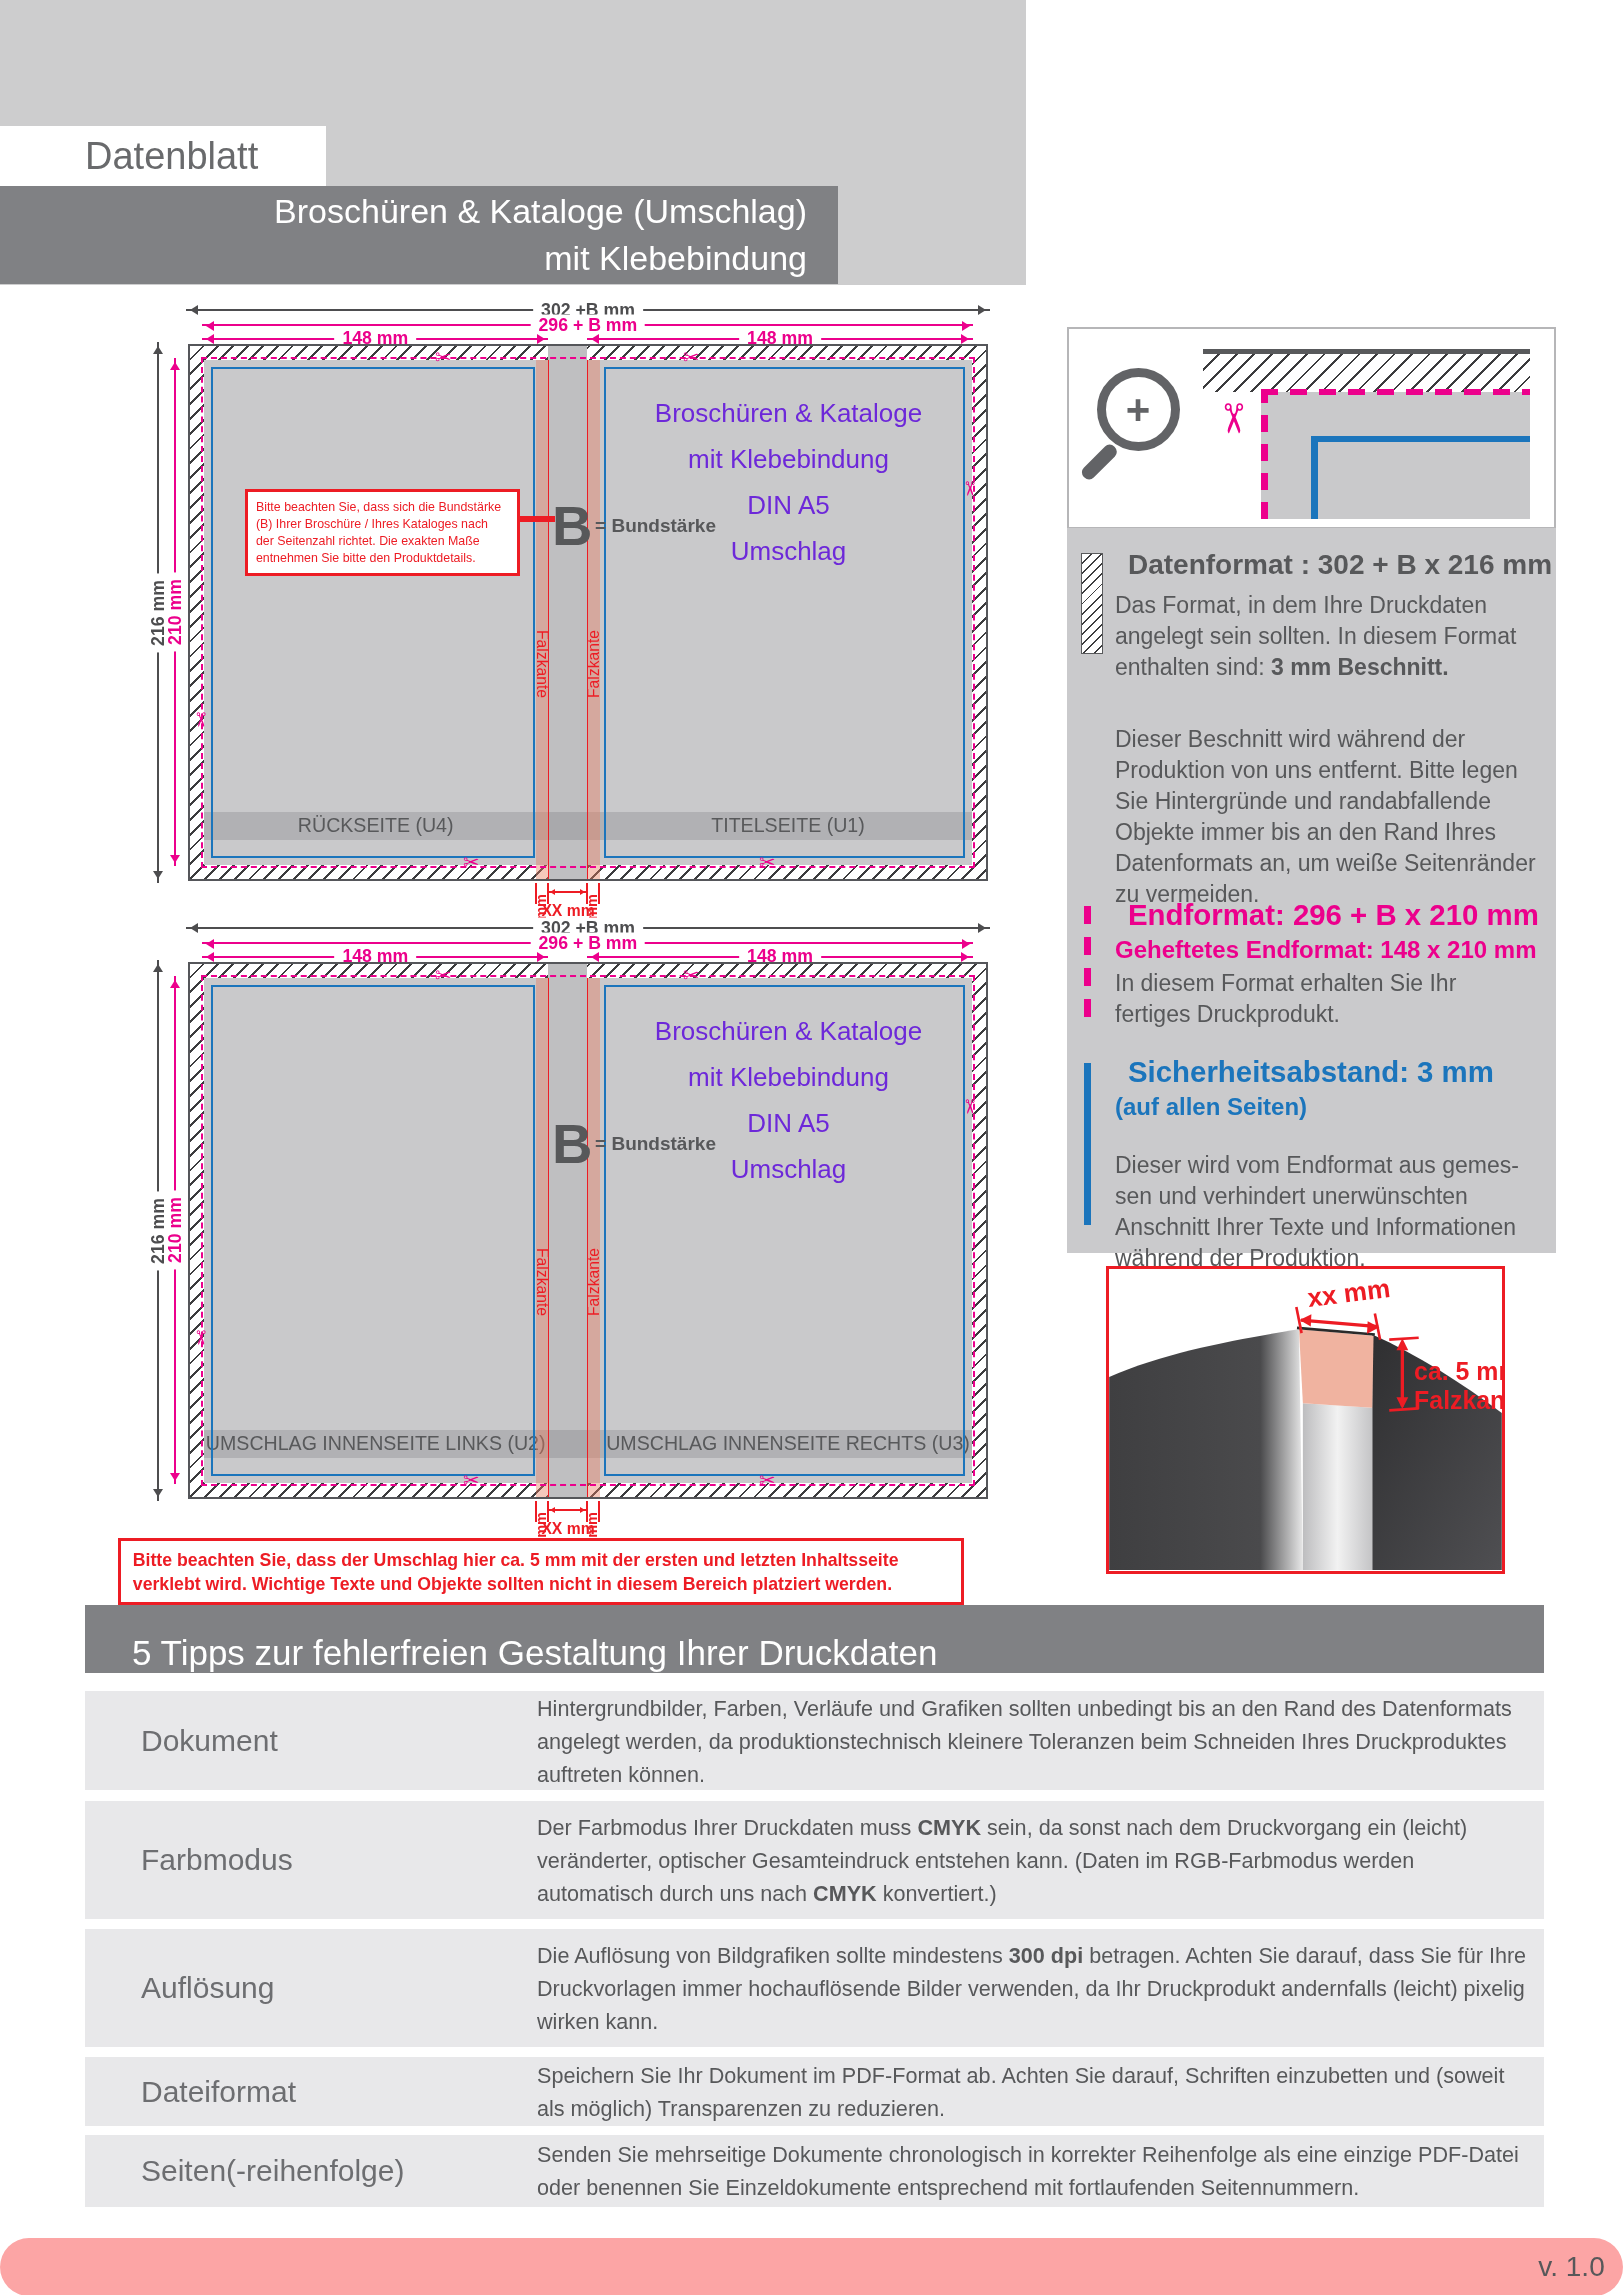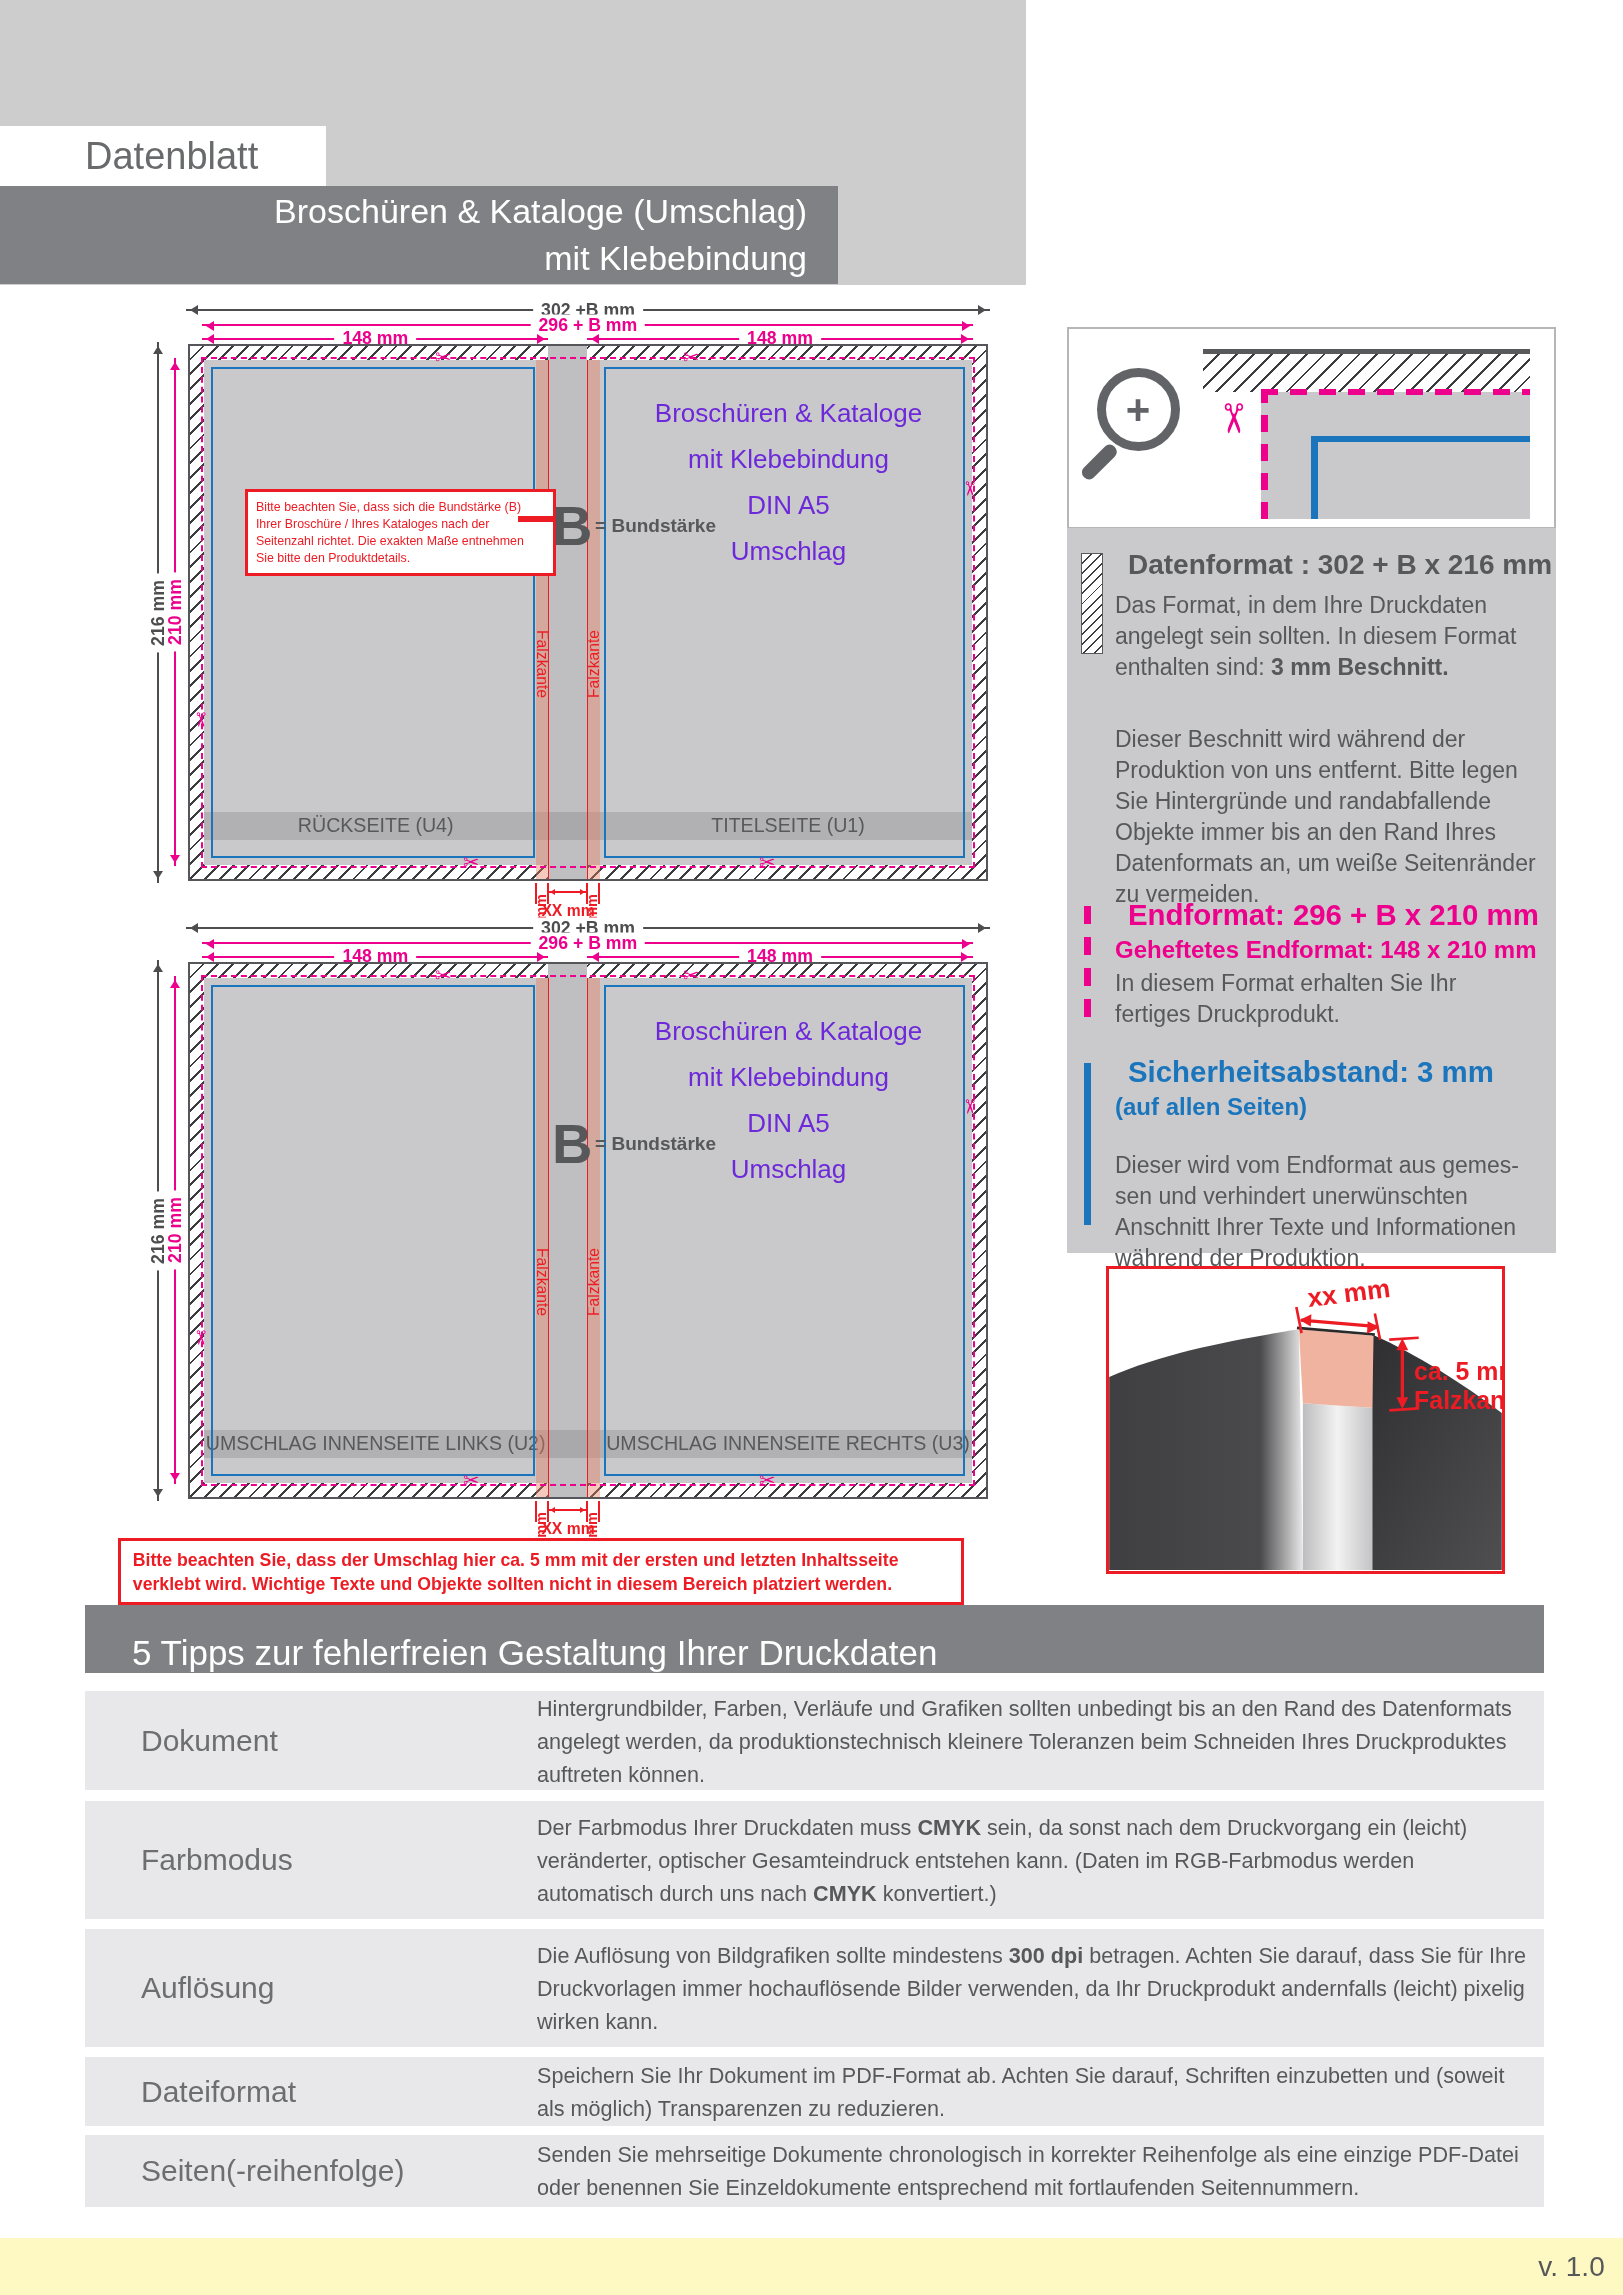--- a/index.html
+++ b/index.html
@@ -33,21 +33,21 @@
   .fold-label{position:absolute;left:50%;top:304px;transform:translate(-50%,-50%) rotate(-90deg);
       white-space:nowrap;color:#ed1c24;font-size:15.7px;}
   .strip.L .fold-label{transform:translate(-50%,-50%) rotate(90deg);}
   .bluebox{position:absolute;top:23px;bottom:23px;border:2px solid #1b75bc;}
   .dashedbox{position:absolute;inset:13px;border:2px dashed #ec008c;}
   .watermark{position:absolute;left:416px;width:369px;top:46px;text-align:center;
       color:#6d28d9;font-size:26px;line-height:46px;}
   .blabel{position:absolute;left:364px;top:156px;display:flex;align-items:center;white-space:nowrap;}
   .blabel .big{font-size:56px;font-weight:bold;color:#57585a;line-height:52px;}
   .blabel .small{font-size:19px;font-weight:bold;color:#57585a;margin-left:2.6px;}
-  .notebox{position:absolute;left:57px;top:145px;width:311px;background:#fff;
+  .notebox{position:absolute;left:57px;top:145px;width:275px;background:#fff;
       border:3.3px solid #ed1c24;box-sizing:border-box;padding:6.5px 7.9px;
       color:#ed1c24;font-size:12.4px;line-height:17px;}
   .connector{position:absolute;left:330px;top:172px;width:37px;height:5.9px;background:#ed1c24;}
   .scissor{position:absolute;color:#ec008c;font-size:19.6px;line-height:19.6px;}
 
   
   .dimh{position:absolute;height:0;border-top:2px solid currentColor;}
   .dimh::before{content:"";position:absolute;left:-1.3px;top:-5.9px;width:0;height:0;
       border:5.2px solid transparent;border-right:8.5px solid currentColor;}
   .dimh::after{content:"";position:absolute;right:-1.3px;top:-5.9px;width:0;height:0;
@@ -112,22 +112,22 @@
       background:#fff;padding:6.5px 11.8px;color:#ed1c24;font-size:17.7px;line-height:24px;font-weight:bold;}
   #tips-banner{left:85px;top:1605px;width:1459px;height:68px;background:#808184;
       display:flex;align-items:flex-end;}
   #tips-banner span{color:#fff;font-size:35px;margin-left:47px;}
   .tip-row{position:absolute;left:85px;width:1459px;background:#e8e8ea;}
   .tip-label{position:absolute;left:56px;top:50%;transform:translateY(-50%);
       font-size:30px;color:#6d6e71;}
   .tip-text{position:absolute;left:452px;width:991px;top:50%;transform:translateY(-50%);
       font-size:21.6px;line-height:33px;color:#57585a;}
 
-  #footer-bar{left:0;top:2238px;width:1623px;height:58px;background:#fef9c3;
-      display:flex;align-items:center;justify-content:flex-end;}
+  #footer-bar{left:0;top:2238px;width:1623px;height:58px;background:#fca5a5;
+      display:flex;align-items:center;justify-content:flex-end;border-radius:29px;}
   #footer-bar span{margin-right:18.3px;font-size:28px;color:#57585a;}
 </style>
 </head>
 <body>
 
 <div id="page">
 
   <div class="abs" id="top-gray"></div>
   <div class="abs" id="datenblatt-box">
     <span>Datenblatt</span>

